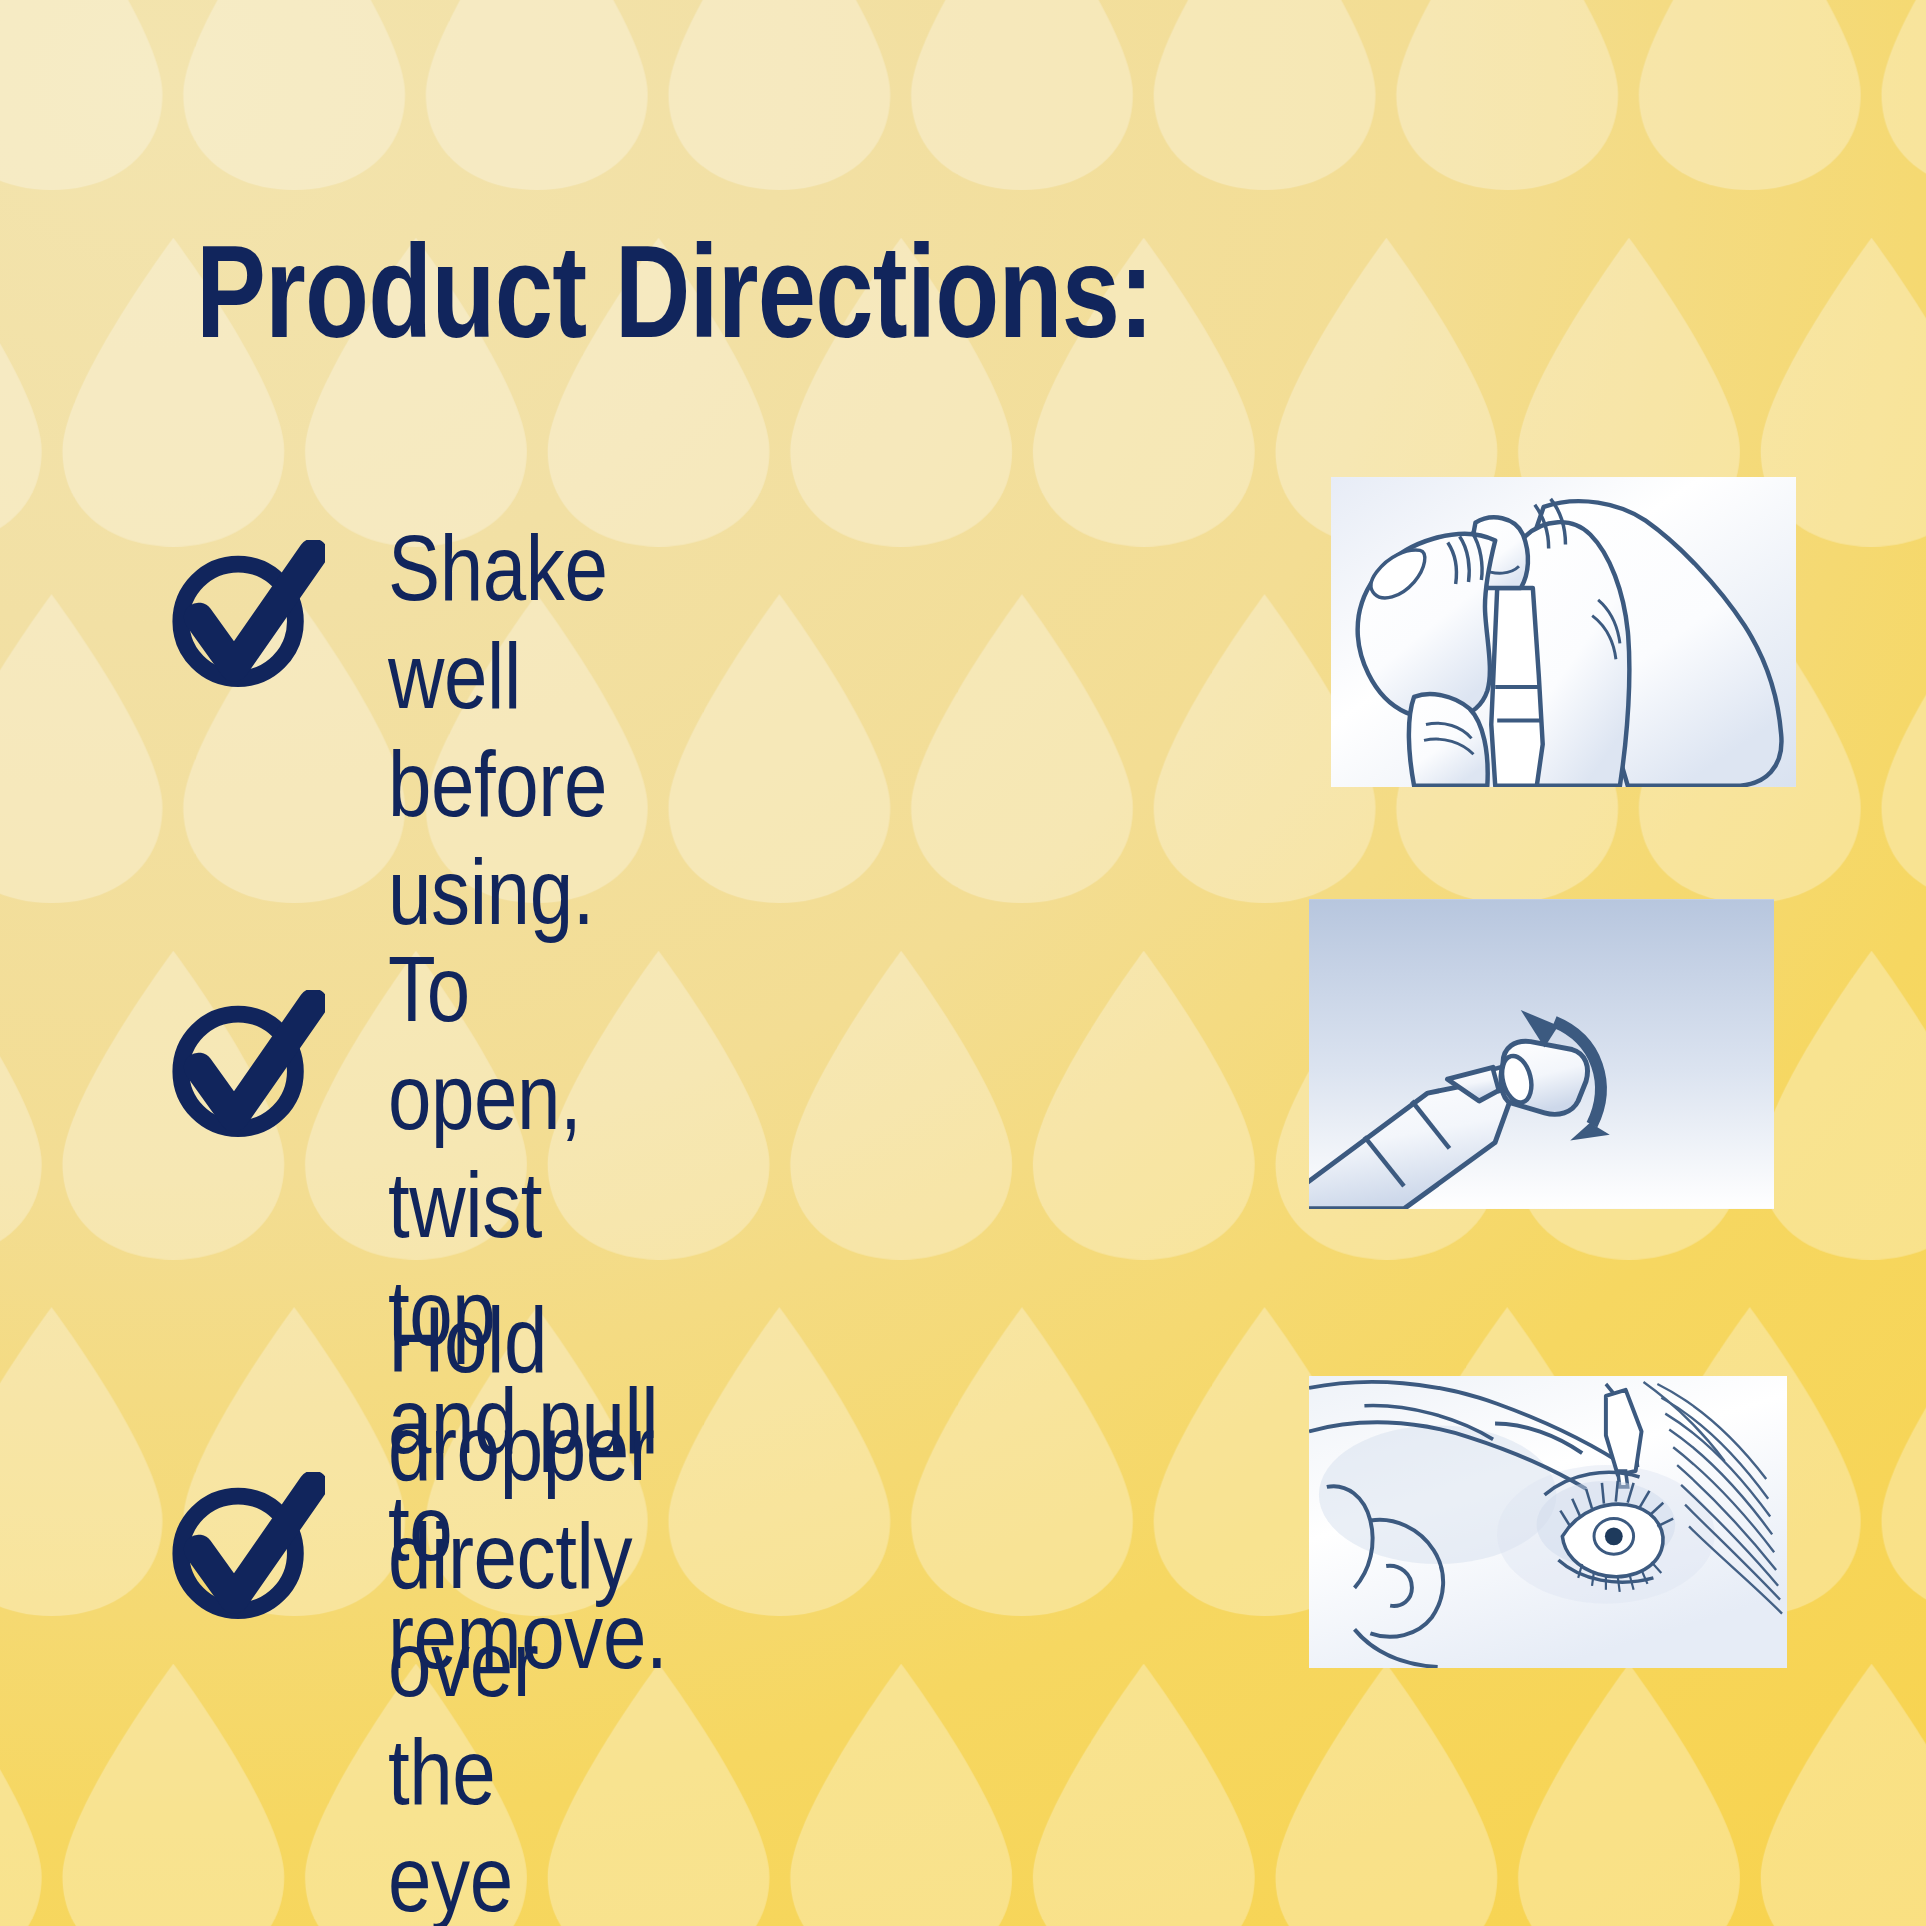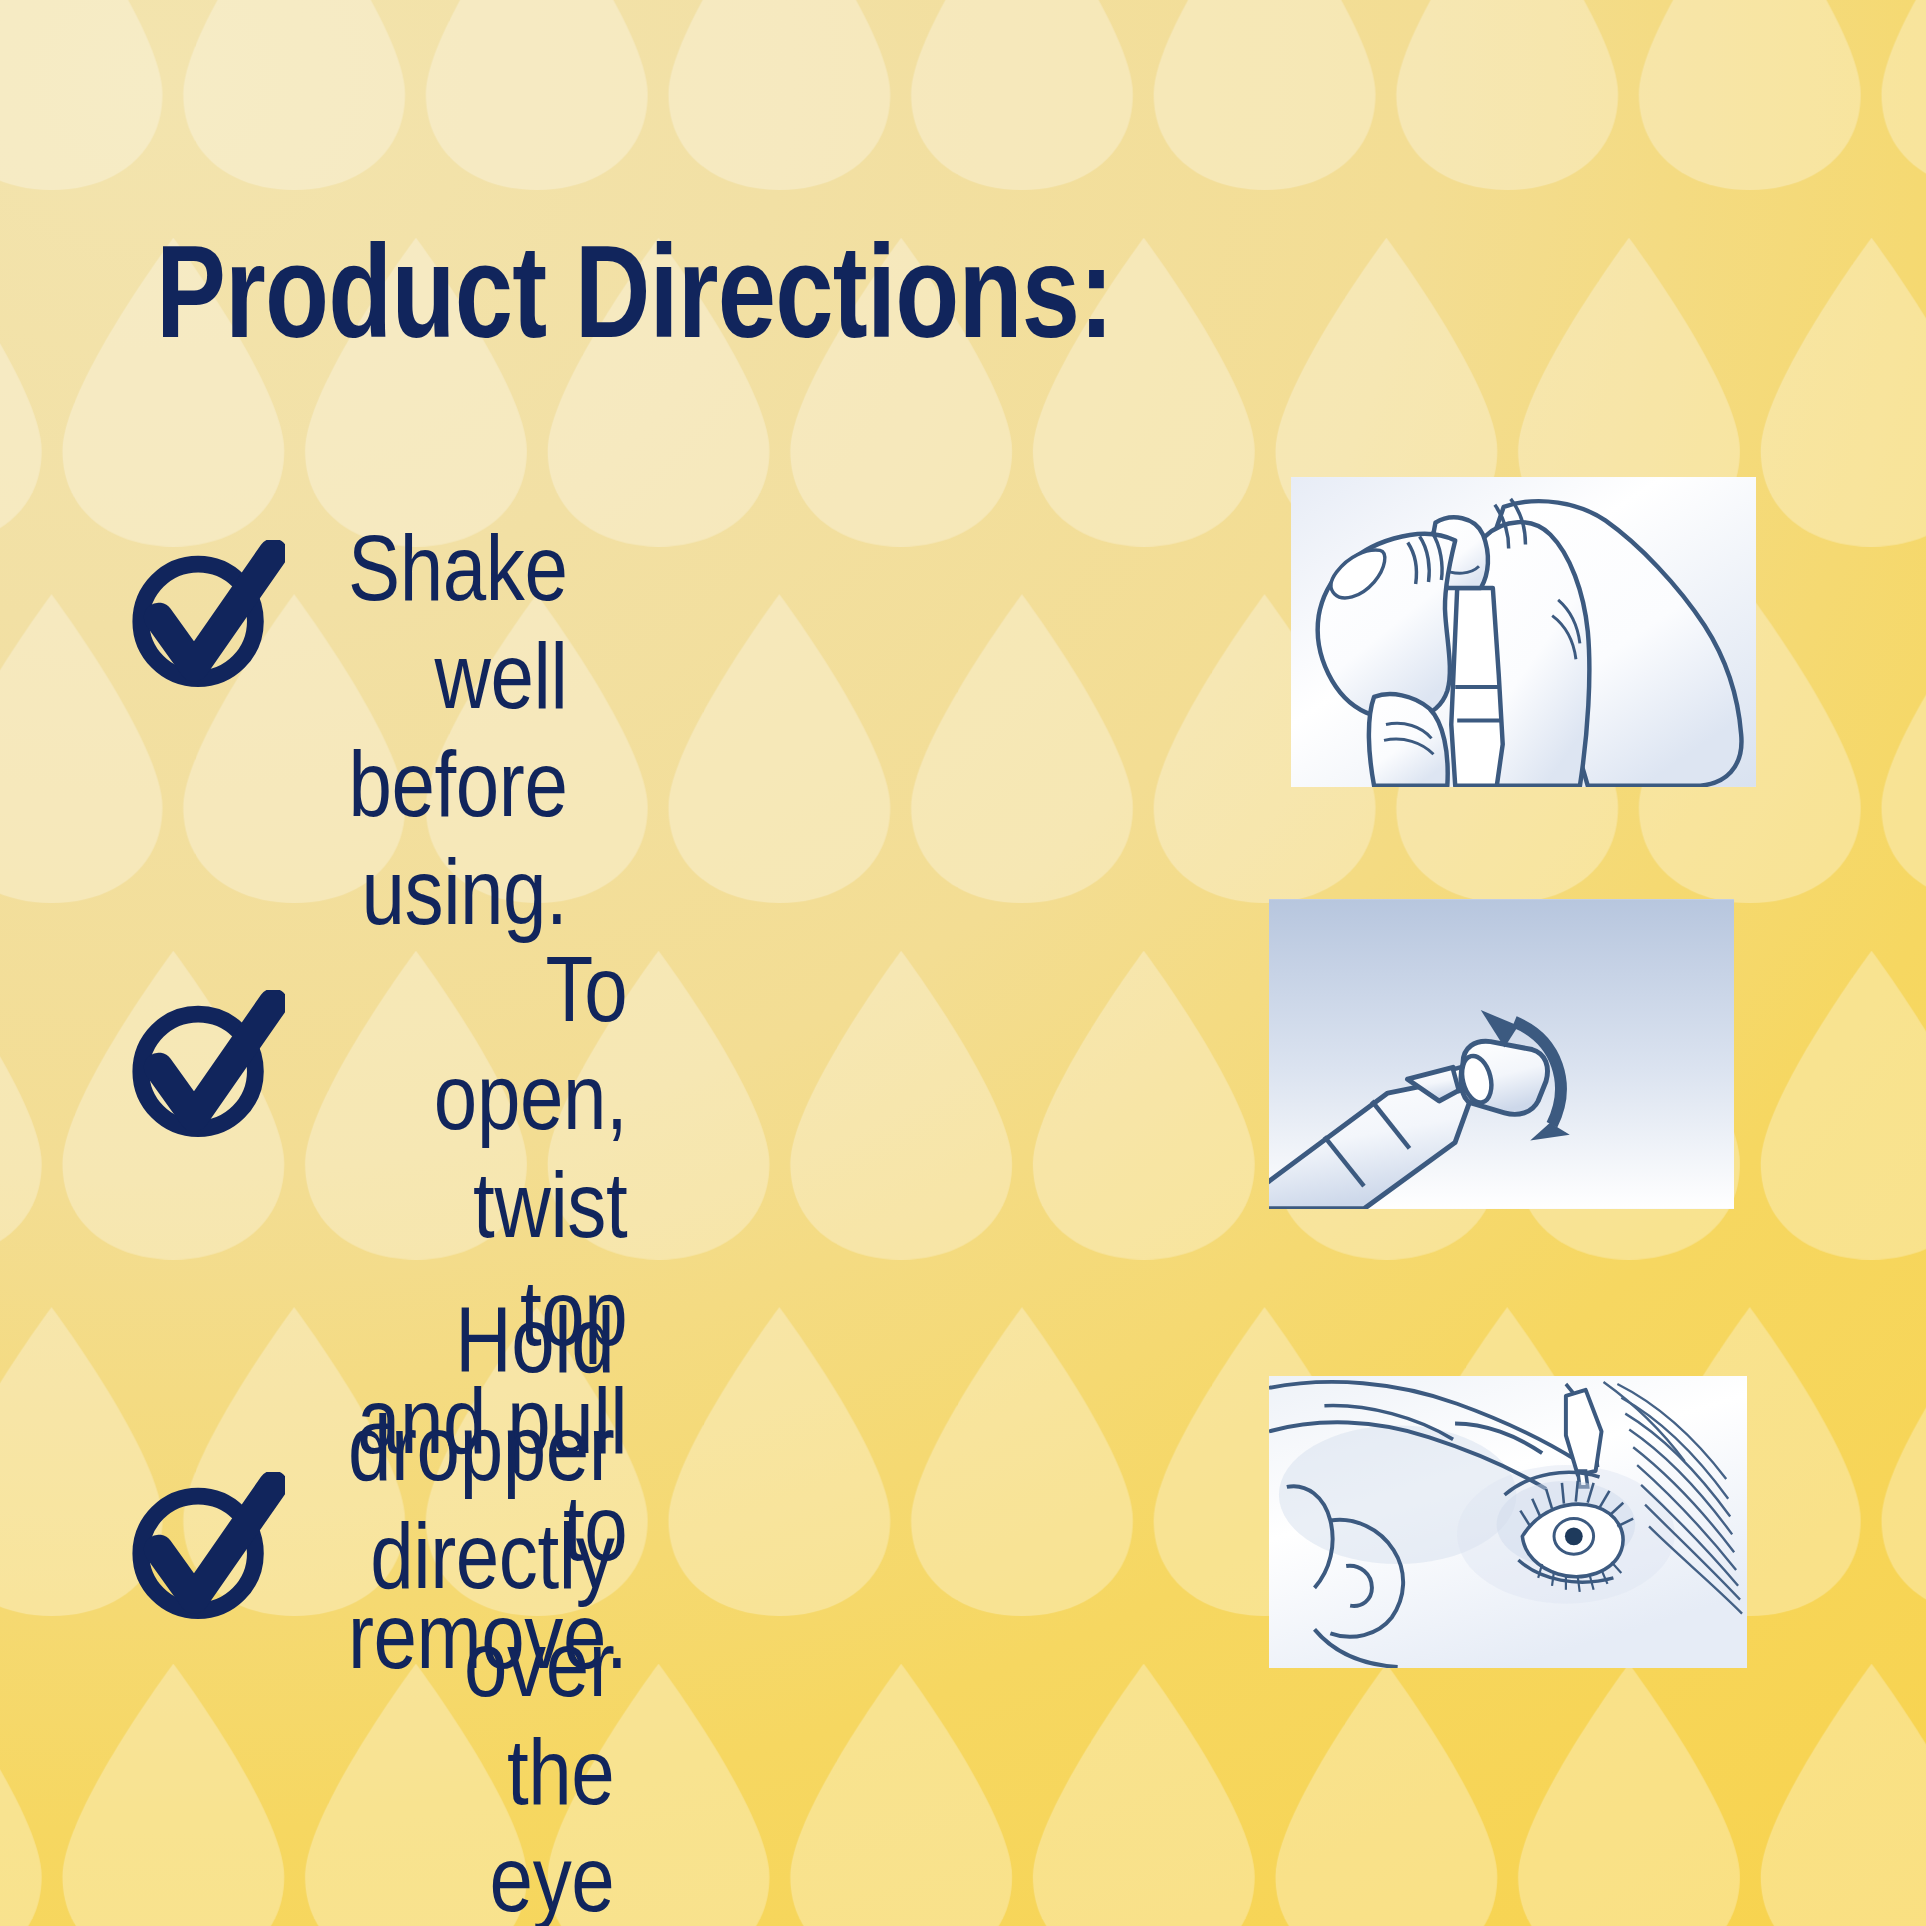--- a/index.html
+++ b/index.html
@@ -14,37 +14,37 @@
   
   #bg-root { position:absolute; inset:0; }
   .bg-gradient {
     position:absolute; inset:0;
     background:
       radial-gradient(ellipse 150% 130% at 8% 4%, #f3e4ae 0%, #f2e0a4 22%, #f3dd93 44%, #f6d761 70%, #f8d24a 100%);
   }
   .bg-drops { position:absolute; inset:0; }
 
   
-  #page { position:absolute; inset:0; }
+  #page { position:absolute; inset:0;margin-left:40px; }
 
   .title {
     position:absolute;
     left:156px; top:226px;
     font-size:131px;
     font-weight:bold;
     letter-spacing:-1px;
     color:#11255c;
     font-family:"Liberation Sans", sans-serif;
     transform:scaleX(0.80);
     transform-origin:left top;
     white-space:nowrap;
     line-height:1;
   }
 
-  .steps { position:absolute; inset:0;text-align:right; }
+  .steps { position:absolute; inset:0; }
 
   .step { position:absolute; }
 
   
   .check-icon { position:absolute; }
   .check-icon svg { display:block; }
 
   .step-text {
     position:absolute;
     color:#11255c;

